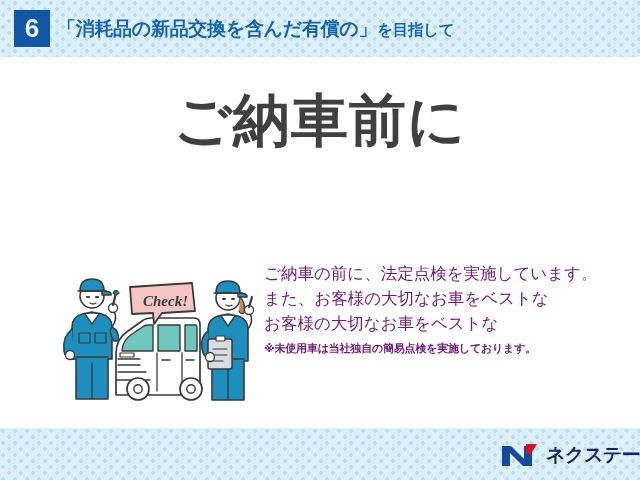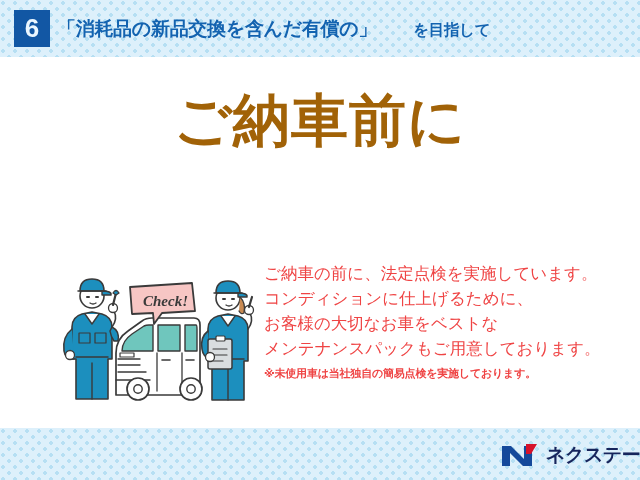--- a/index.html
+++ b/index.html
@@ -56,58 +56,57 @@
     height: 32px;
     line-height: 32px;
     color: #1363b0;
     font-size: 19px;
     font-weight: bold;
     white-space: nowrap;
     letter-spacing: -0.3px;
   }
   #header-title .small {
     font-size: 15.5px;
-    margin-left: 36px;
   }
 
   
   #main {
     position: absolute;
     left: 0;
     top: 57px;
     width: 640px;
     height: 371px;
     background: #ffffff;
   }
 
   
   #headline {
     position: absolute;
     left: 0;
     top: 31px;
     width: 640px;
     text-align: center;
-    color: #a16207;
+    color: #404040;
     font-weight: bold;
     letter-spacing: 1px;
   }
   .hl-line {
     display: block;
     white-space: nowrap;
   }
   #hl-1 { font-size: 57px; line-height: 64px; }
   #hl-2 { font-size: 57px; line-height: 68px; }
 
   
   #body-copy {
     position: absolute;
     left: 264px;
     top: 204px;
     width: 360px;
-    color: #ef4444;
+    color: #701a75;
   }
   .copy-line {
     display: block;
     font-size: 16.5px;
     line-height: 25px;
     white-space: nowrap;
     letter-spacing: 0px;
   }
   .copy-note {
     display: block;
@@ -160,23 +159,22 @@
   <div id="header-title"><span>「消耗品の新品交換を含んだ有償の」</span><span class="small">を目指して</span></div>
 
   <div id="main">
 
     <div id="headline">
       <span class="hl-line" id="hl-1">ご納車前に</span>
     </div>
 
     <div id="body-copy">
       <span class="copy-line">ご納車の前に、法定点検を実施しています。</span>
-      <span class="copy-line">コンディションに仕上げるために、</span>
+      <span class="copy-line">また、お客様の大切なお車をベストな</span>
       <span class="copy-line">お客様の大切なお車をベストな</span>
-      <span class="copy-line">メンテナンスパックもご用意しております。</span>
       <span class="copy-note">※未使用車は当社独自の簡易点検を実施しております。</span>
     </div>
 
     <div id="illustration">
       <svg viewBox="0 0 200 140" width="200" height="140" xmlns="http://www.w3.org/2000/svg">
         <g fill="none" stroke="#3a3a3a" stroke-width="1.5" stroke-linecap="round" stroke-linejoin="round">
 
           <g>
 
             <path d="M58 128 L58 86 Q58 72 70 64 L84 54 Q88 51 94 51 L136 51 Q142 51 142 58 L142 128 Z" fill="#ffffff" stroke="#3a3a3a" stroke-width="1.7"></path>

